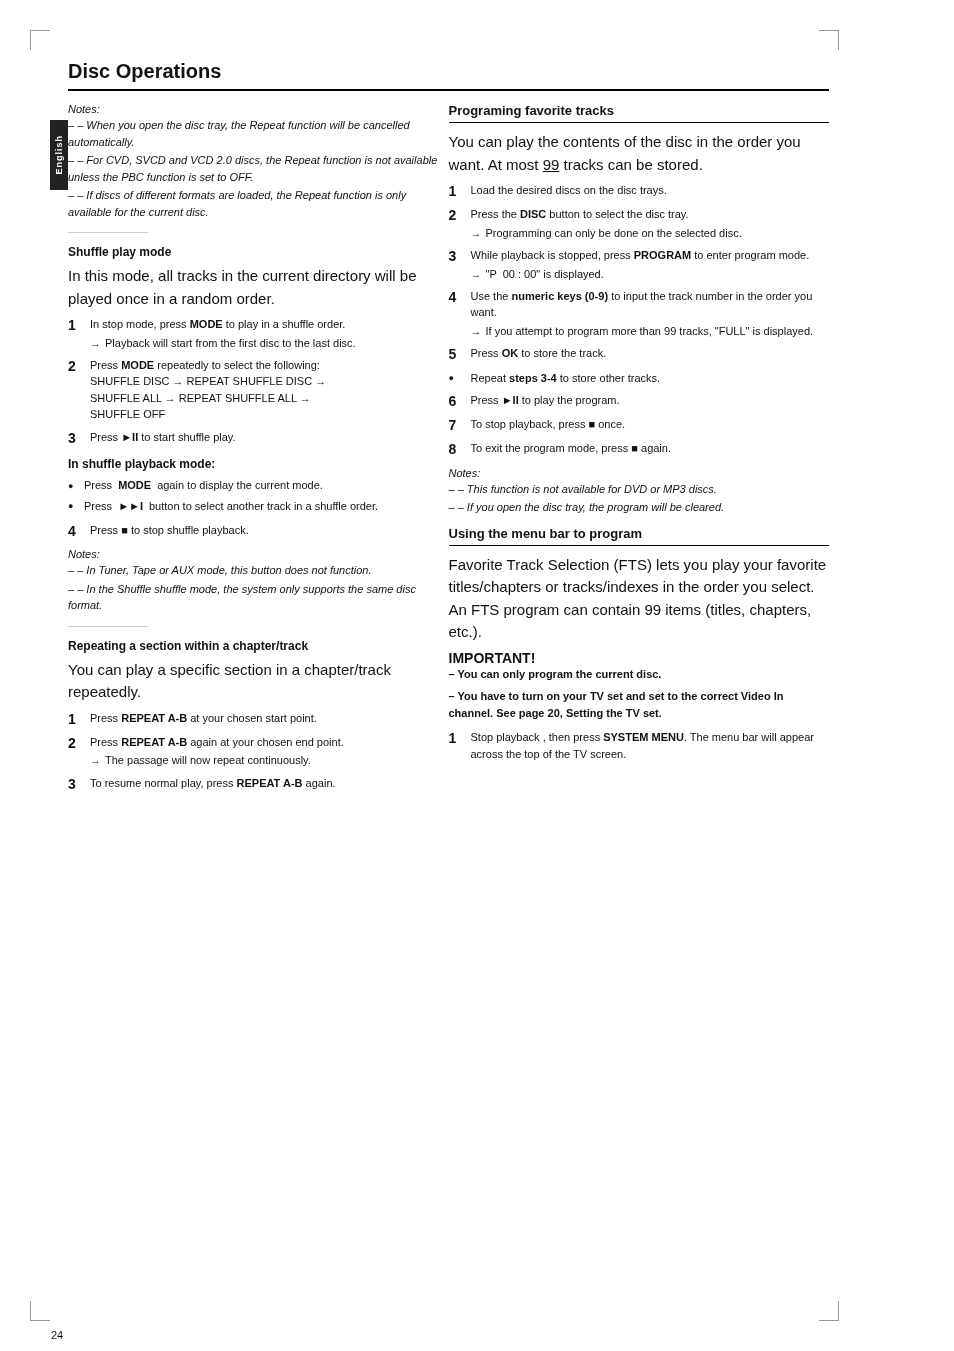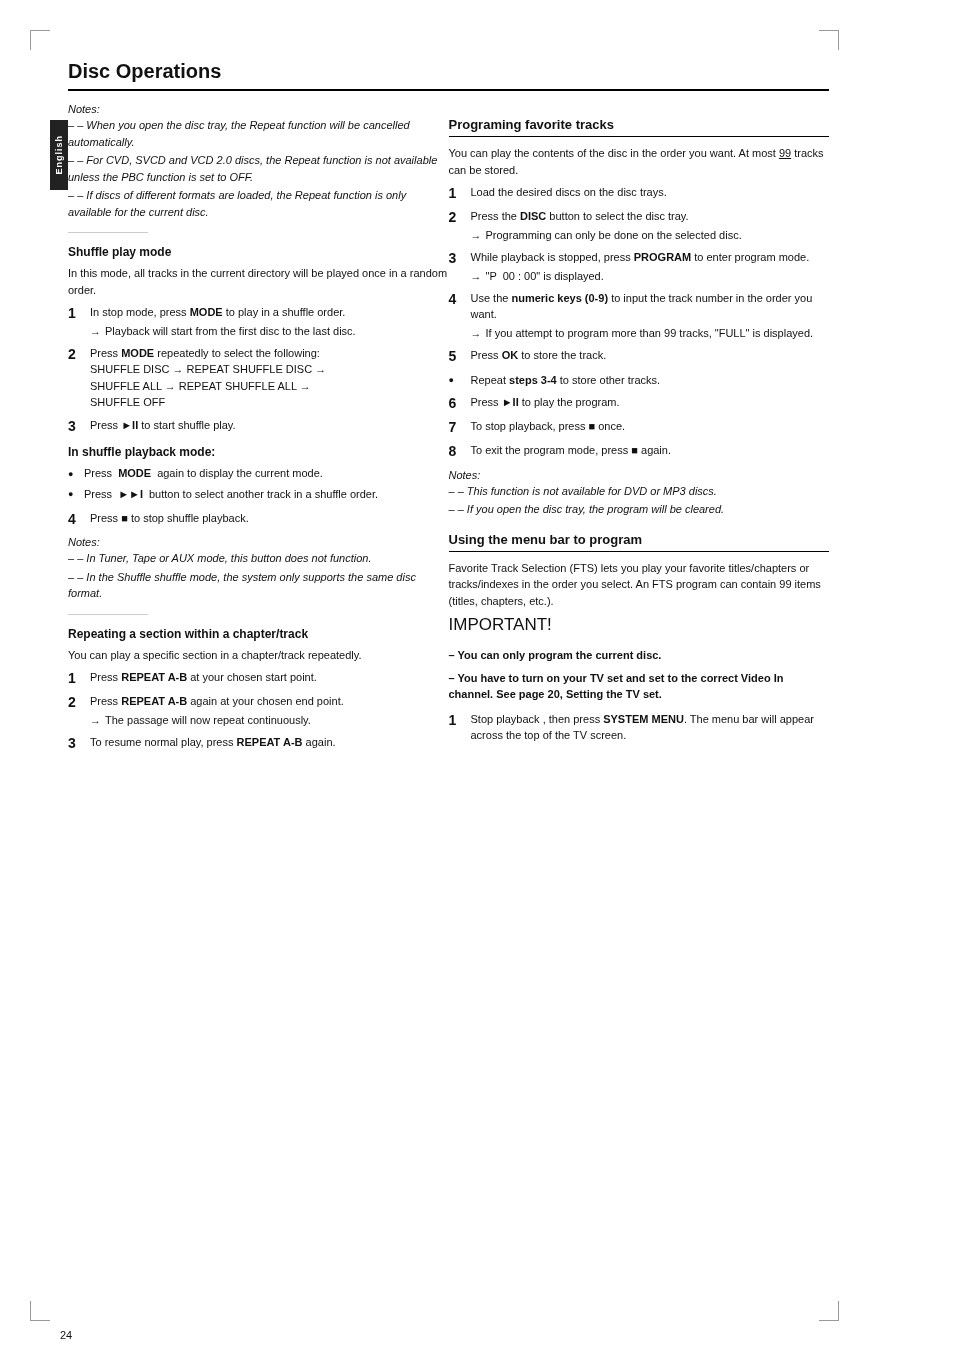--- a/index.html
+++ b/index.html
@@ -83,25 +83,24 @@
       font-weight: bold;
       margin-bottom: 6px;
       margin-top: 10px;
     }
     .section-title-underline {
       font-size: 13px;
       font-weight: bold;
       border-bottom: 1px solid #000;
       padding-bottom: 4px;
       margin-bottom: 8px;
-      margin-top: 14px;
     }
 
     p, .note-text {
-      font-size: 11px;
+      font-size: 15px;
       line-height: 1.5;
       margin-bottom: 6px;
     }
     .italic { font-style: italic; }
 
     
     .notes-block {
       margin-bottom: 10px;
     }
     .notes-label {
@@ -179,32 +178,32 @@
       border: none;
       border-top: 1px solid #ccc;
       margin: 12px 0;
       width: 80px;
     }
 
     
     .page-number {
       position: absolute;
       bottom: 10px;
-      left: 60px;
+      left: 51px;
       font-size: 11px;
     }
 
     
     .important-block {
       margin-bottom: 8px;
     }
     .important-label {
-      font-weight: normal;
-      font-size: 17px;
-      margin-bottom: 12px;
+      font-weight: bold;
+      font-size: 14px;
+      margin-bottom: 0;
     }
     .important-block p {
       font-weight: bold;
       font-size: 11px;
       line-height: 1.5;
     }
 
     kbd {
       font-weight: bold;
       font-family: inherit;

